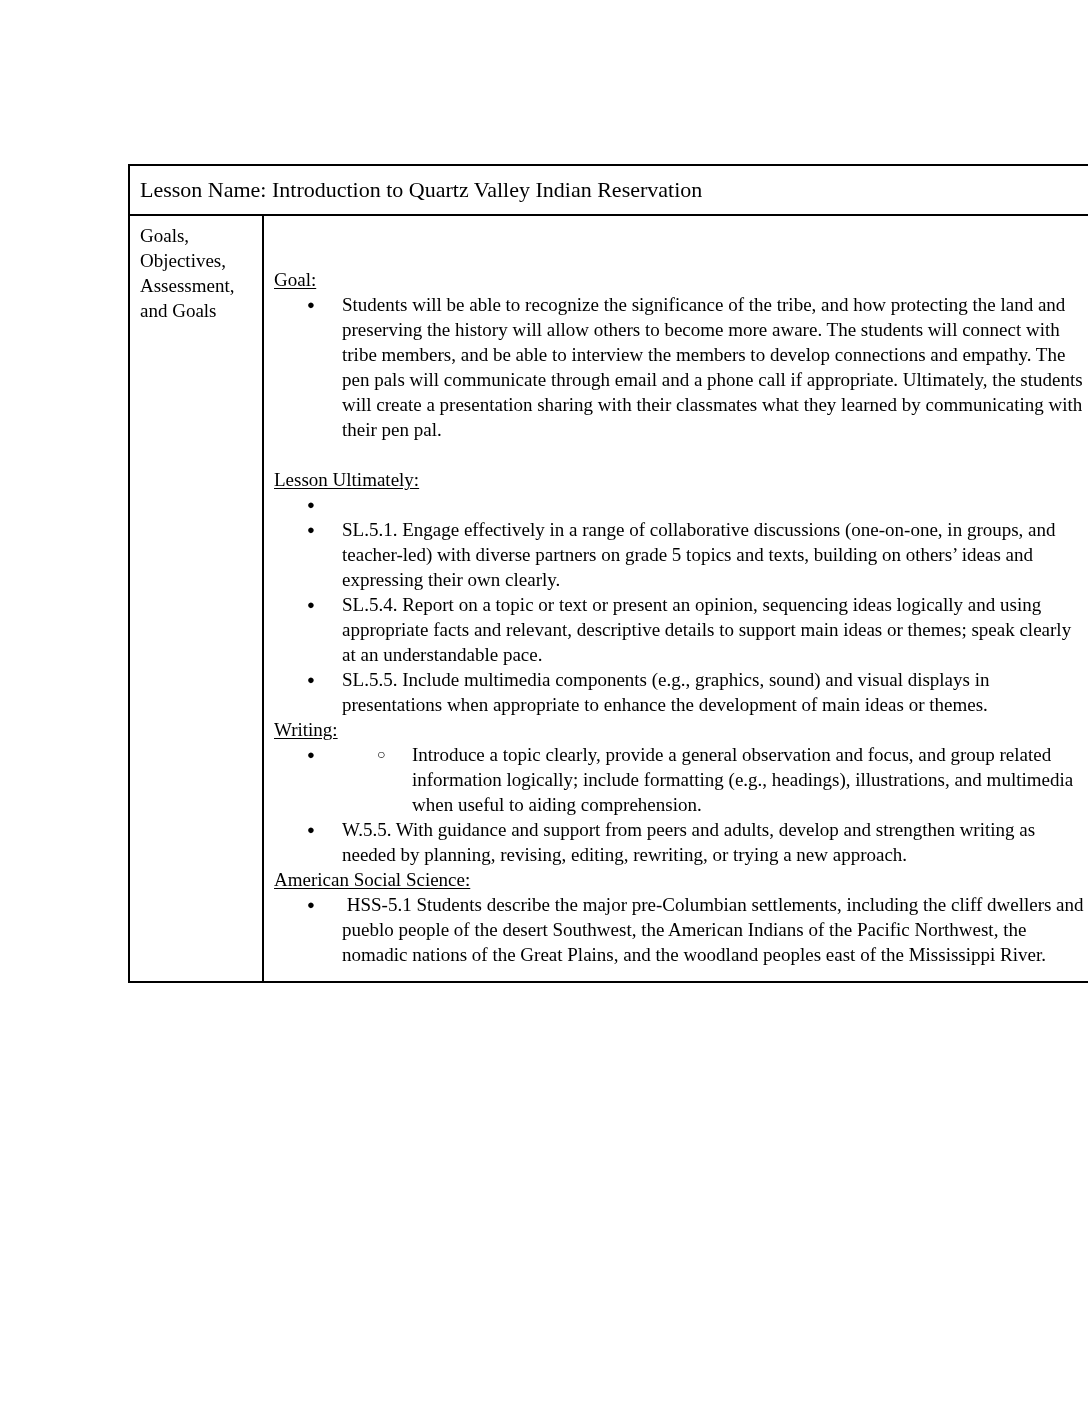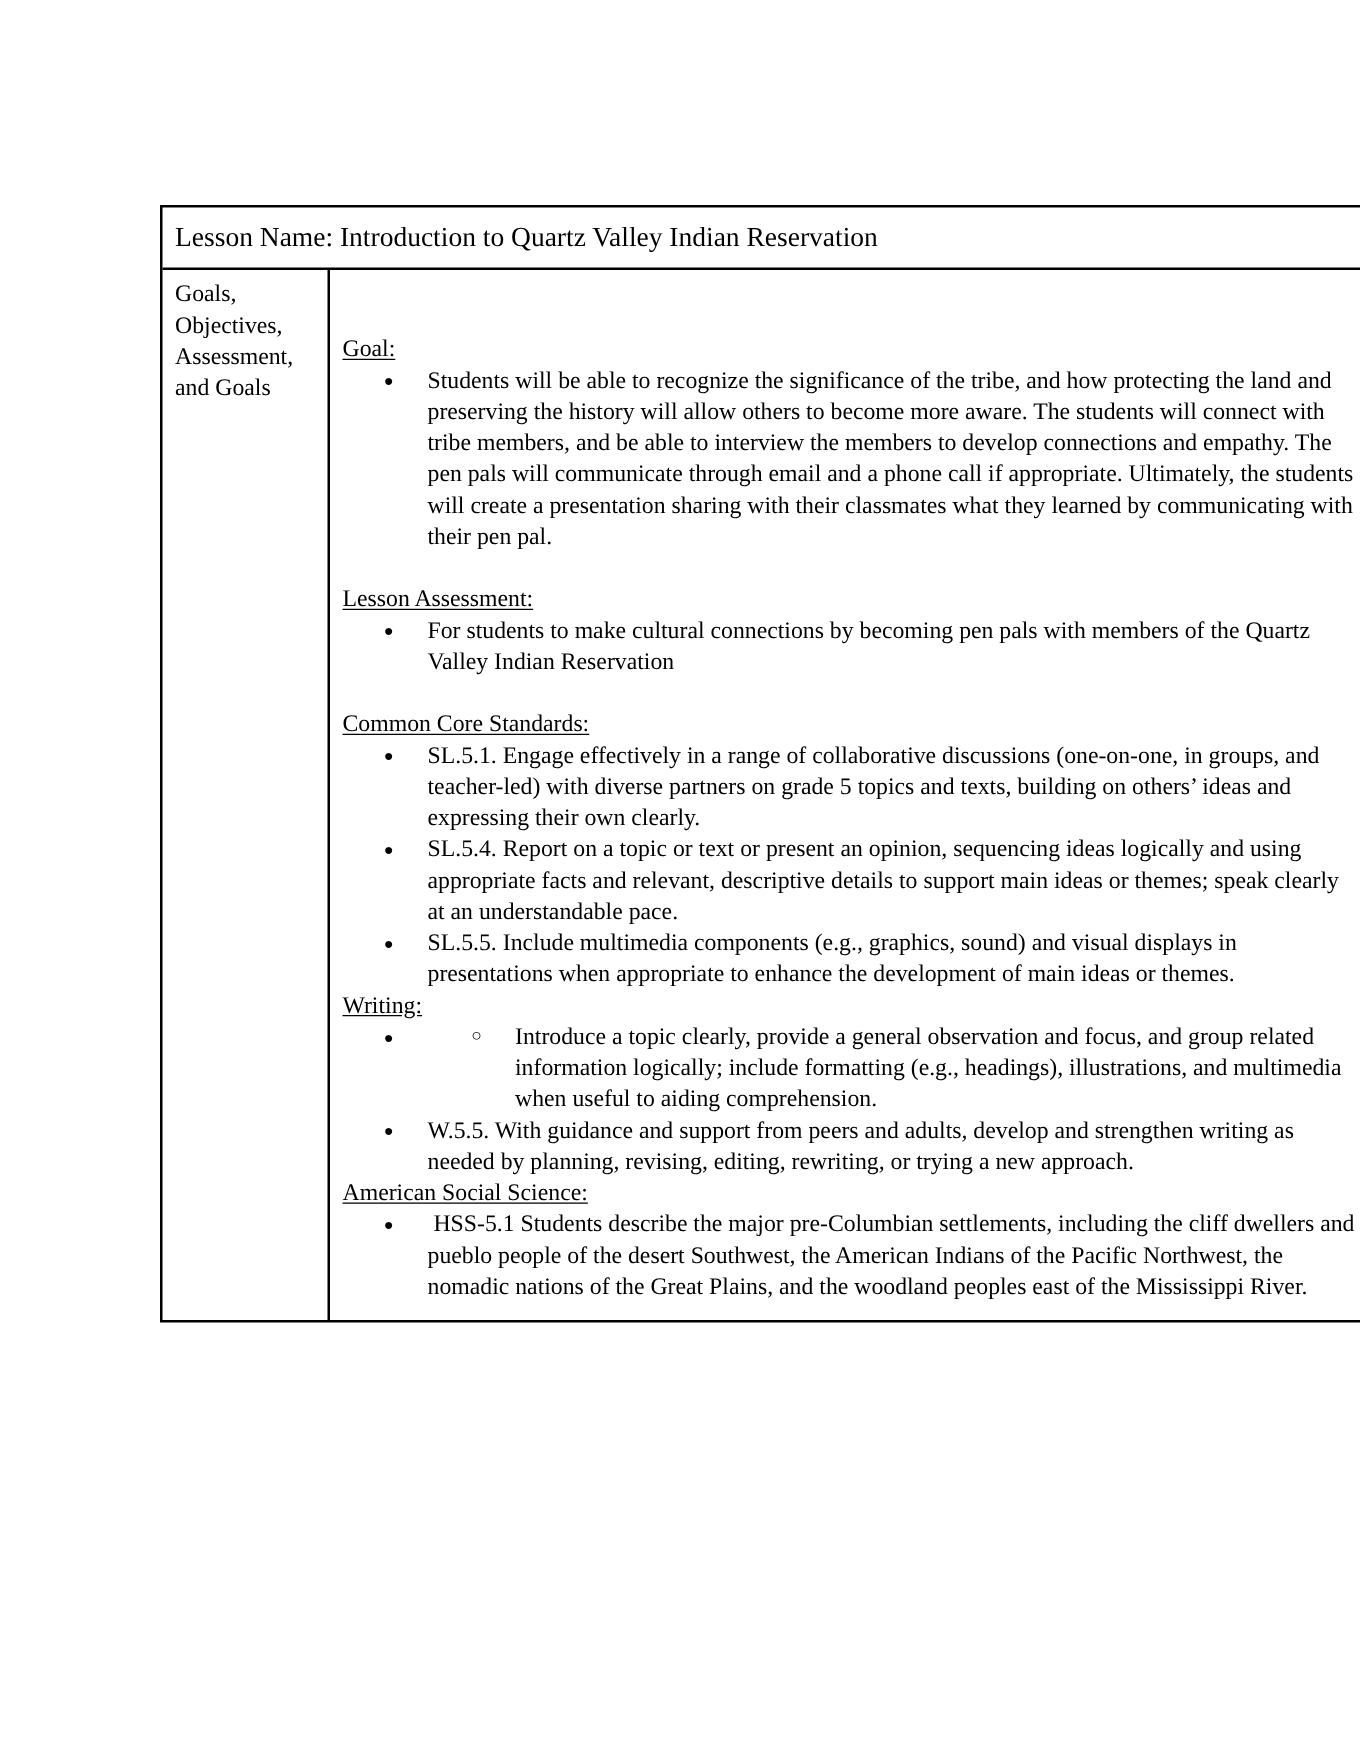--- a/index.html
+++ b/index.html
@@ -105,29 +105,27 @@
       <div class="right-cell">
 
         <div class="heading">Goal:</div>
         <div class="bullet">
           <span class="marker">●</span>
           <span class="btext">Students will be able to recognize the significance of the tribe, and how protecting the land and preserving the history will allow others to become more aware. The students will connect with tribe members, and be able to interview the members to develop connections and empathy. The pen pals will communicate through email and a phone call if appropriate. Ultimately, the students will create a presentation sharing with their classmates what they learned by communicating with their pen pal.</span>
         </div>
 
         <div class="spacer"></div>
 
-        <div class="heading">Lesson Assessment:</div>
+        <div class="heading">Lesson Ultimately:</div>
         <div class="bullet">
           <span class="marker">●</span>
-          <span class="btext">For students to make cultural connections by becoming pen pals with members of the Quartz Valley Indian Reservation</span>
         </div>
 
         <div class="spacer"></div>
 
-        <div class="heading">Common Core Standards:</div>
 
         <div class="bullet">
           <span class="marker">●</span>
           <span class="btext">SL.5.1. Engage effectively in a range of collaborative discussions (one-on-one, in groups, and teacher-led) with diverse partners on grade 5 topics and texts, building on others’ ideas and expressing their own clearly.</span>
         </div>
         <div class="bullet">
           <span class="marker">●</span>
           <span class="btext">SL.5.4. Report on a topic or text or present an opinion, sequencing ideas logically and using appropriate facts and relevant, descriptive details to support main ideas or themes; speak clearly at an understandable pace.</span>
         </div>
         <div class="bullet">

